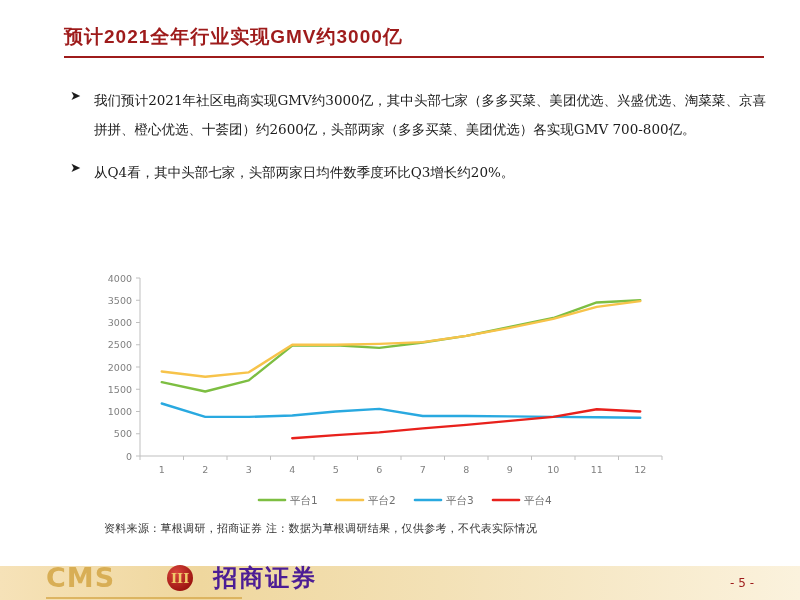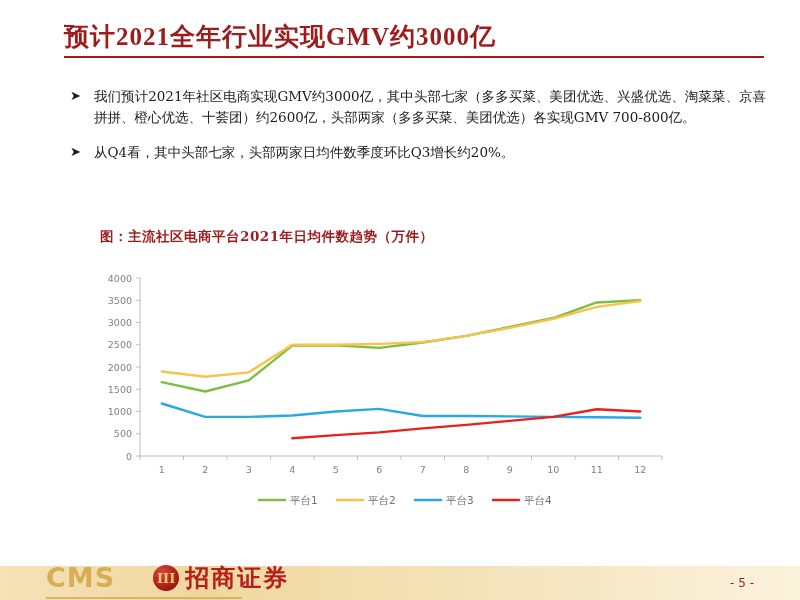--- a/index.html
+++ b/index.html
@@ -8,44 +8,44 @@
     background:#ffffff;
     font-family:"Liberation Serif","DejaVu Serif",serif;
     position:relative;
     overflow:hidden;
   }
   .slide{position:absolute;inset:0;background:#fff;}
 
   
   .title-block{position:absolute;left:64px;top:22px;width:700px;}
   .slide-title{
-    font-family:Liberation Serif, serif;
+    font-family:Liberation Sans, sans-serif;
     font-weight:bold;
-    font-size:25px;
+    font-size:19px;
     color:#9E1B1B;
     letter-spacing:1px;
     white-space:nowrap;
     line-height:30px;
   }
   .title-rule{
     margin-top:4px;
     height:2px;width:700px;
     background:#9E1B1B;
   }
 
   
   .bullets{position:absolute;left:66px;top:86px;width:700px;}
   .bullet{display:flex;align-items:flex-start;margin-bottom:14px;}
   .bullet-marker{
     color:#1a1a1a;font-size:13px;line-height:20px;
     width:24px;flex:none;text-align:left;padding-left:4px;
     font-family:"DejaVu Sans","Liberation Sans",sans-serif;
   }
   .bullet-text{
-    font-size:13.5px;line-height:21px;color:#1a1a1a;
+    font-size:13.5px;line-height:29px;color:#1a1a1a;
     text-align:justify;flex:1;
     font-family:"DejaVu Serif","Liberation Serif",serif;
   }
 
   
   .chart-title{
     position:absolute;left:100px;top:228px;
     font-size:13.5px;font-weight:bold;color:#9E1B1B;
     font-family:"DejaVu Serif","Liberation Serif",serif;
     letter-spacing:.5px;
@@ -62,39 +62,39 @@
     position:absolute;left:104px;top:521px;
     font-size:11px;color:#333;letter-spacing:.3px;
     font-family:"DejaVu Serif","Liberation Serif",serif;
   }
 
   
   .footer-bar{
     position:absolute;left:0;bottom:0;width:800px;height:34px;
     background:linear-gradient(to right,#f6e2b8 0%,#efd79e 25%,#f3e1b6 55%,#fbf2dd 100%);
   }
-  .logo{position:absolute;left:46px;bottom:6px;display:flex;align-items:center;gap:6px;}
+  .logo{position:absolute;left:46px;bottom:6px;display:flex;align-items:center;gap:20px;}
   .logo-cms{
     font-family:"DejaVu Sans","Liberation Sans",sans-serif;
     font-weight:bold;font-size:27px;
     color:#D8AE55;
     letter-spacing:1px;
     line-height:30px;
   }
   .logo-seal{
     width:26px;height:26px;border-radius:50%;
     background:radial-gradient(circle at 35% 30%,#d9453c,#9c1410 75%);
     color:#f0c96a;font-size:13px;font-weight:bold;
     display:flex;align-items:center;justify-content:center;
     font-family:"DejaVu Serif","Liberation Serif",serif;
     margin-left:32px;
   }
   .logo-cn{
     font-family:"DejaVu Serif","Liberation Serif",serif;
-    font-weight:bold;font-size:24px;color:#b91c1c;letter-spacing:2px;
+    font-weight:bold;font-size:24px;color:#4c1d95;letter-spacing:2px;
   }
   .logo-underline{
     position:absolute;left:46px;bottom:1px;width:196px;height:2px;
     background:#D8AE55;opacity:.85;
   }
   .page-number{
     position:absolute;right:46px;bottom:10px;
     font-family:"DejaVu Sans","Liberation Sans",sans-serif;
     font-size:12px;color:#9E1B1B;
   }
@@ -113,21 +113,20 @@
     <div class="bullet">
       <span class="bullet-marker">➤</span>
       <span class="bullet-text">我们预计2021年社区电商实现GMV约3000亿，其中头部七家（多多买菜、美团优选、兴盛优选、淘菜菜、京喜拼拼、橙心优选、十荟团）约2600亿，头部两家（多多买菜、美团优选）各实现GMV 700-800亿。</span>
     </div>
     <div class="bullet">
       <span class="bullet-marker">➤</span>
       <span class="bullet-text">从Q4看，其中头部七家，头部两家日均件数季度环比Q3增长约20%。</span>
     </div>
   </div>
 
-  <div class="chart-title">图：主流社区电商平台2021年日均件数趋势（万件）</div>
 
   <div class="chart-wrap">
     <svg class="chart-svg" id="chart" width="580" height="250" viewBox="0 0 580 250">
         <line x1="48" y1="10" x2="48" y2="188" stroke="#bfbfbf" stroke-width="1"></line>
         <line x1="48" y1="188" x2="570" y2="188" stroke="#bfbfbf" stroke-width="1"></line>
         <line x1="44" y1="188" x2="48" y2="188" stroke="#bfbfbf" stroke-width="1"></line>
         <text x="40" y="191.5" class="tick-label tick-y">0</text>
         <line x1="44" y1="165.75" x2="48" y2="165.75" stroke="#bfbfbf" stroke-width="1"></line>
         <text x="40" y="169.25" class="tick-label tick-y">500</text>
         <line x1="44" y1="143.5" x2="48" y2="143.5" stroke="#bfbfbf" stroke-width="1"></line>
@@ -177,20 +176,21 @@
         <text x="198" y="236" class="legend-label">平台1</text>
         <line x1="245" y1="232" x2="271" y2="232" stroke="#F7C34A" stroke-width="2.6" stroke-linecap="round"></line>
         <text x="276" y="236" class="legend-label">平台2</text>
         <line x1="323" y1="232" x2="349" y2="232" stroke="#29A9E0" stroke-width="2.6" stroke-linecap="round"></line>
         <text x="354" y="236" class="legend-label">平台3</text>
         <line x1="401" y1="232" x2="427" y2="232" stroke="#E8211C" stroke-width="2.6" stroke-linecap="round"></line>
         <text x="432" y="236" class="legend-label">平台4</text>
       </svg>
   </div>
 
+  <div class="source-note">资料来源：草根调研，招商证券 注：数据为草根调研结果，仅供参考，不代表实际情况</div>
 
   <div class="footer-bar"></div>
   <div class="logo">
     <span class="logo-cms">CMS</span>
     <span class="logo-seal">III</span>
     <span class="logo-cn">招商证券</span>
   </div>
   <div class="logo-underline"></div>
   <div class="page-number">- 5 -</div>
 

